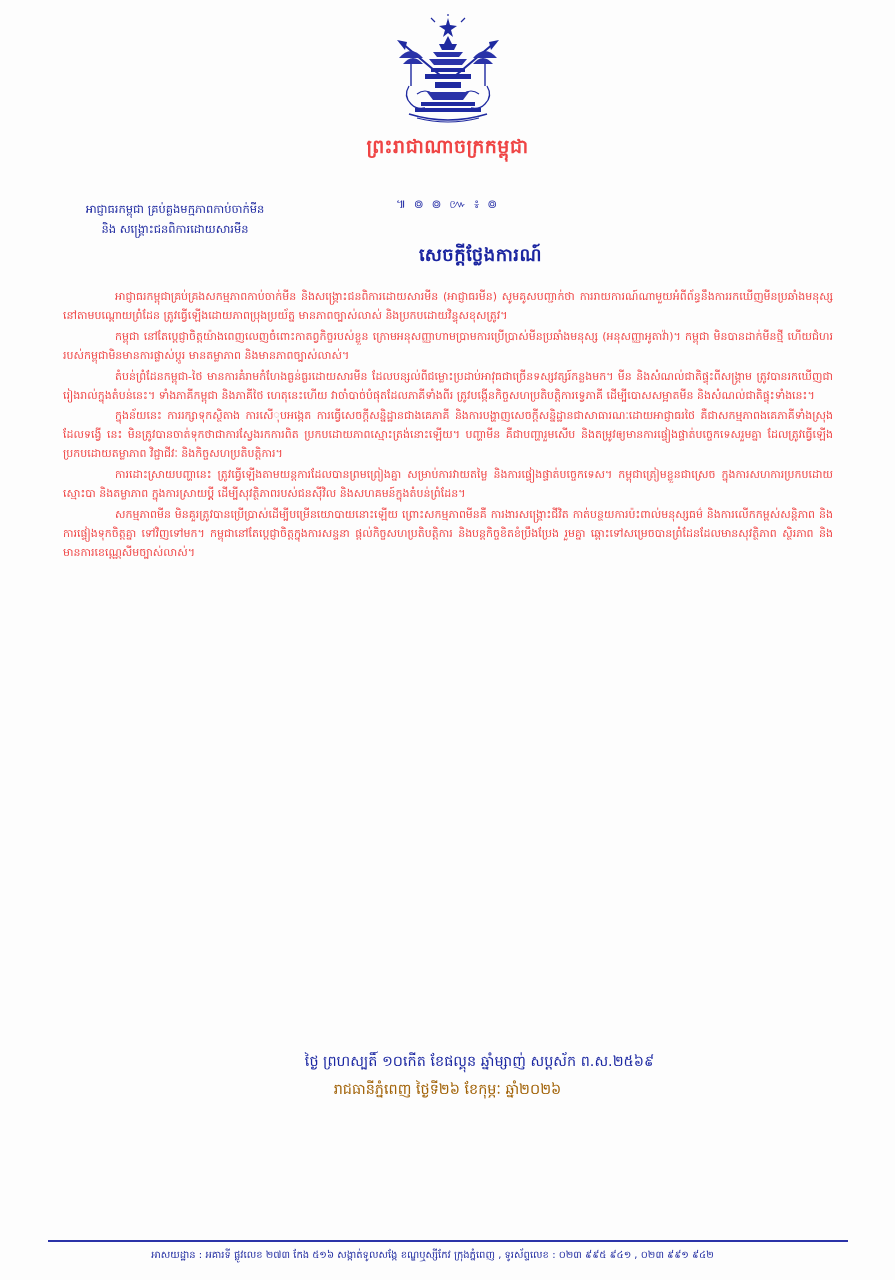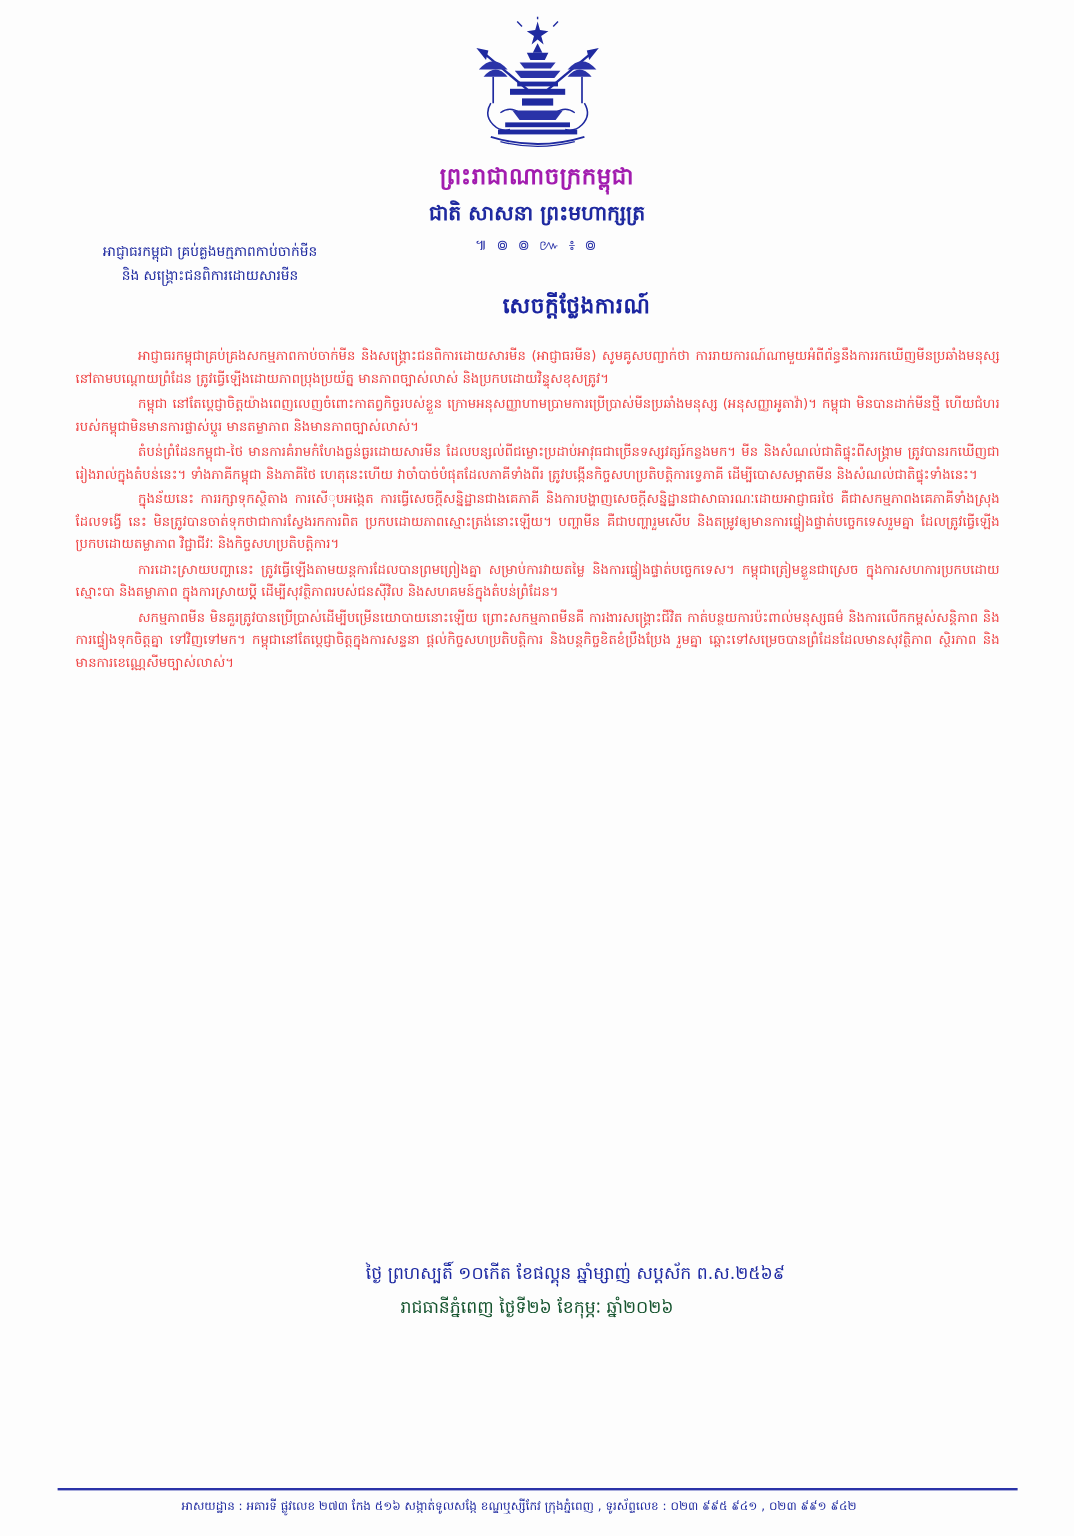--- a/index.html
+++ b/index.html
@@ -41,21 +41,21 @@
 
   
   .kingdom {
     position: absolute;
     top: 134px;
     left: 0;
     width: 895px;
     text-align: center;
     font-size: 19px;
     letter-spacing: 0.5px;
-    color: #a21caf;
+    color: #ef4444;
     font-weight: 600;
   }
   .nation {
     position: absolute;
     top: 166px;
     left: 0;
     width: 895px;
     text-align: center;
     font-size: 17px;
     color: #1f2aa0;
@@ -128,21 +128,21 @@
     color: #1c28a2;
     padding-left: 32px;
   }
   .date-line-2 {
     position: absolute;
     top: 1080px;
     left: 0;
     width: 895px;
     text-align: center;
     font-size: 14.4px;
-    color: #14532d;
+    color: #a16207;
   }
 
   
   .seal {
     position: absolute;
     top: 1095px;
     left: 423px;
     width: 160px;
     height: 160px;
   }
@@ -212,21 +212,20 @@
           <rect x="48" y="88" width="54" height="4" fill="#1f2aa0" stroke="none"></rect>
           <rect x="42" y="94" width="66" height="4" fill="#1f2aa0" stroke="none"></rect>
           <path d="M36 100 q39 12 78 0" stroke-width="1.6"></path>
           <path d="M44 104 q31 8 62 0" stroke-width="1.2"></path>
         </g>
       </svg>
     </div>
   </div>
 
   <div class="kingdom">ព្រះរាជាណាចក្រកម្ពុជា</div>
-  <div class="nation">ជាតិ សាសនា ព្រះមហាក្សត្រ</div>
   <div class="divider">៕ ៙ ៙ ៚ ៖ ៙</div>
 
   <div class="ministry">
     <div>អាជ្ញាធរកម្ពុជា គ្រប់គ្លងមក្មភាពកាប់ចាក់មីន</div>
     <div>និង សង្គ្រោះជនពិការដោយសារមីន</div>
   </div>
 
   <div class="doc-title">សេចក្តីថ្លែងការណ៍</div>
 
   <div class="body-text">

